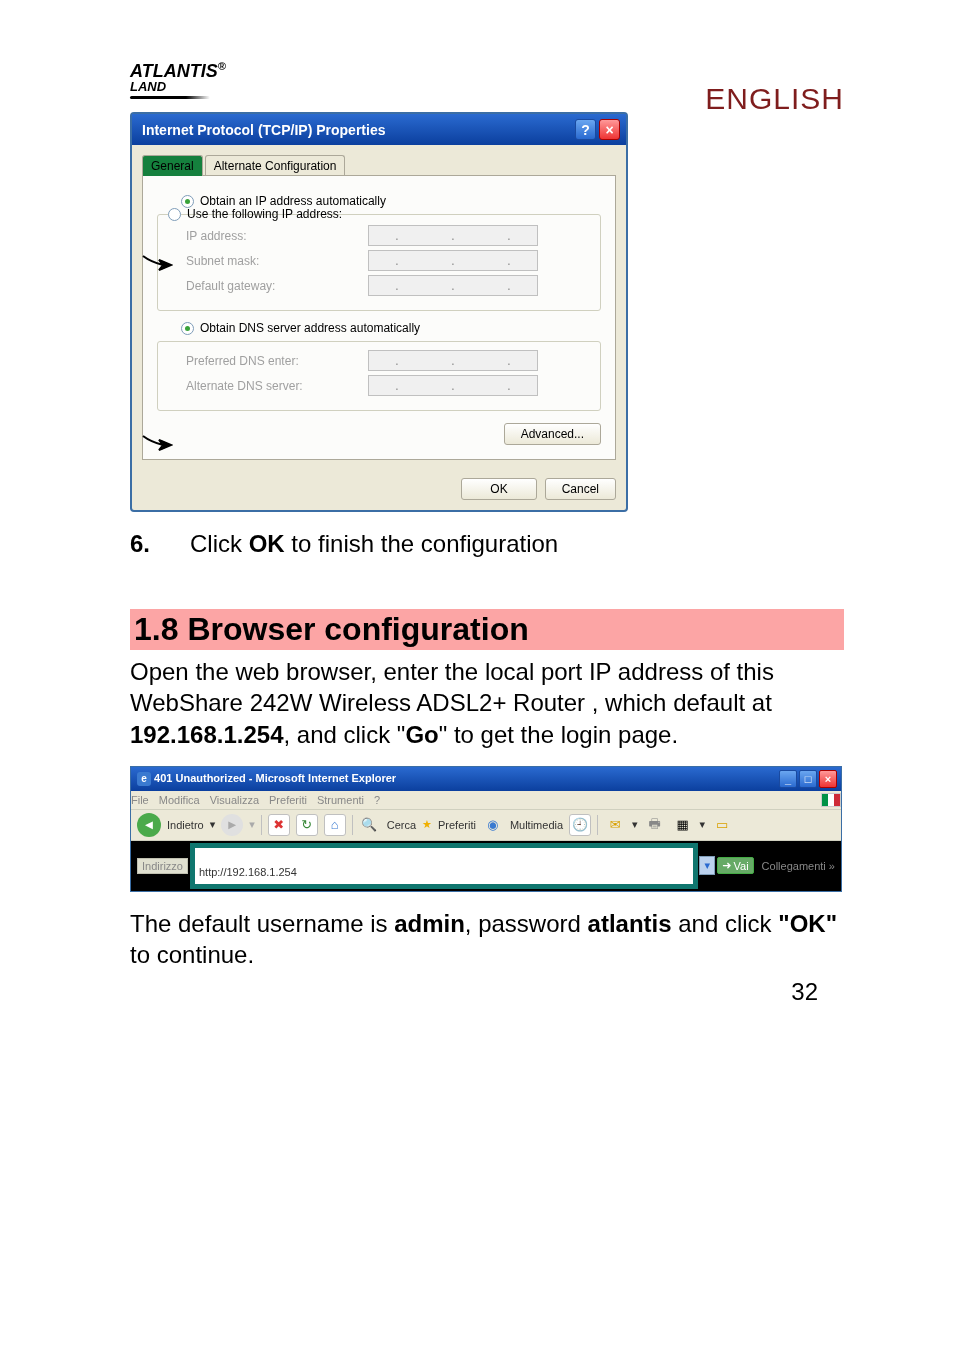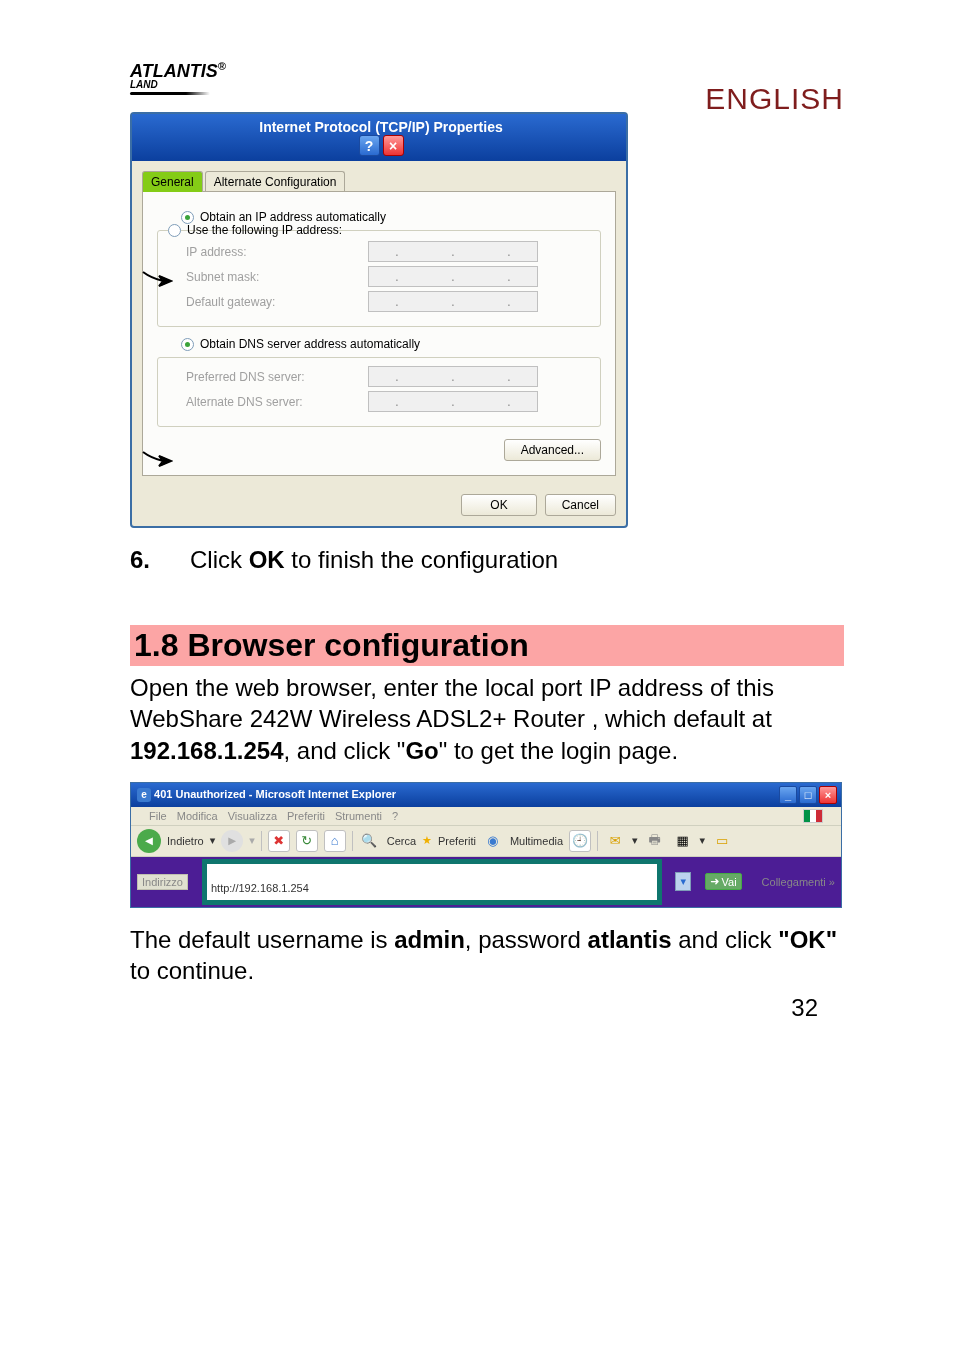--- a/index.html
+++ b/index.html
@@ -11,21 +11,21 @@
     position: relative;
   }
   .logo {
     position: absolute;
     top: 60px;
     left: 130px;
     font-weight: bold;
     font-style: italic;
     font-size: 18px;
   }
-  .logo-sub { font-size: 10px; display:block; margin-top:-3px;font-style:italic; }
+  .logo-sub { font-size: 13px; display:block; margin-top:-3px;font-style:italic; }
   .logo::after {
     content:'';
     display:block;
     width: 80px;
     height: 3px;
     background: linear-gradient(90deg,#000 0 70%, transparent 100%);
     border-radius: 2px;
     margin-top: 2px;
   }
   .english-lbl {
@@ -45,21 +45,21 @@
     font-family: Tahoma, sans-serif;
   }
   .titlebar {
     background: linear-gradient(#2a6ad0,#0b3f9e);
     color: #fff;
     font-weight: bold;
     font-size: 14px;
     padding: 5px 6px 5px 10px;
     display:flex;
     align-items:center;
-    flex-direction:column;
+    justify-content:space-between;
   }
   .titlebar-btns { display:flex; gap:3px; }
   .tbtn {
     width: 21px; height:21px;
     background: linear-gradient(#f99,#e33);
     border:1px solid #a00;
     border-radius:3px;
     color:#fff;
     display:flex; align-items:center; justify-content:center;
     font-size:14px; font-weight:bold;
@@ -69,21 +69,21 @@
   .tabs { display:flex; margin-bottom:-1px; position:relative; }
   .tab {
     background:#ece9d8;
     border:1px solid #aca899;
     border-bottom:none;
     padding:3px 8px;
     font-size:12px;
     border-radius:3px 3px 0 0;
     margin-right:2px;
   }
-  .tab.active { background:#84cc16; position:relative; z-index:2; }
+  .tab.active { background:#15803d; position:relative; z-index:2; }
   .tab-panel {
     background:#fcfcfa;
     border:1px solid #aca899;
     padding: 14px 14px 14px 14px;
     font-size:12px;
     position:relative;
   }
   .infotext { margin-bottom: 14px; }
   .arrow {
     position:absolute;
@@ -163,46 +163,46 @@
     align-items:center;
   }
   .title-icons { display:flex; gap:2px; }
   .tb-small { width:18px; height:18px; border-radius:2px; display:flex; align-items:center; justify-content:center; font-size:11px; font-weight:bold; }
   .tb-min { background:linear-gradient(#6aa6f0,#2a6ad0); border:1px solid #1a4aa0; color:#fff; }
   .tb-max { background:linear-gradient(#6aa6f0,#2a6ad0); border:1px solid #1a4aa0; color:#fff; }
   .tb-close { background:linear-gradient(#f99,#e33); border:1px solid #a00; color:#fff; }
   .br-menu {
     background:#ece9d8;
     border-bottom:1px solid #d0d0bf;
-    padding: 2px 18px;
+    padding: 2px 0;
     display:flex;
     gap:10px;
     color:#888;
     align-items:center;
   }
   .br-menu .flag { margin-left:auto; width:20px; height:14px; background:linear-gradient(90deg,#009246 33%,#fff 33% 66%,#ce2b37 66%); border:1px solid #ccc; }
   .br-toolbar {
     background:#ece9d8;
     border-bottom:1px solid #d0d0bf;
     padding:3px 6px;
     display:flex;
     align-items:center;
     gap:6px;
   }
   .tb-icon { width:22px; height:22px; border:1px solid #c0c0c0; border-radius:3px; display:flex; align-items:center; justify-content:center; font-size:13px; background:#fff; }
   .tb-back { background:#4baa4b; color:#fff; border-radius:50%; border:none; width:24px; height:24px; }
   .tb-fwd { background:#e0e0e0; color:#aaa; border-radius:50%; border:none; width:22px; height:22px; }
   .tb-sep { width:1px; height:20px; background:#c0c0c0; }
   .tb-text { color:#333; font-size:11px; }
   .br-address {
-    background:#4c1d95;
+    background:#000000;
     padding:2px 6px;
     display:flex;
     align-items:center;
-    gap:14px;
+    gap:2px;
   }
   .addr-lbl { background:#e0e0d0; border:1px solid #c0c0b0; padding:1px 4px; color:#888; }
   .addr-input { flex:1; background:#fff; border:5px solid #0f766e; padding:18px 4px; color:#333; height:19px; }
   .vai-btn { background:#6a6; color:#fff; border:1px solid #4a4; padding:1px 4px; border-radius:2px; display:flex; align-items:center; gap:2px; }
   .coll { color:#888; padding-left:6px; }
   .page-num { position:absolute; bottom:20px; right:136px; font-size:24px; }
   .dropdown-arrow { background:#bcd2ee; border:1px solid #7f9db9; width:16px; height:19px; display:flex; align-items:center; justify-content:center; color:#2a6ad0; margin-left:-1px; }
   .star { color:#f0b000; }
 </style>
 </head>
@@ -277,21 +277,21 @@
             <path d="M30 11 L20 6 L22 11 L20 16 Z" fill="#000"></path>
           </svg>
       </div>
 
       <div class="radio-row" style="margin-left:24px;">
         <div class="radio checked"></div>
         <span>Obtain DNS server address automatically</span>
       </div>
       <div class="fieldset">
         <div class="form-row">
-          <span class="form-label">Preferred DNS server:</span>
+          <span class="form-label">Preferred DNS enter:</span>
           <div class="ip-input">
               <span>.</span>
               <span>.</span>
               <span>.</span>
             </div>
         </div>
         <div class="form-row">
           <span class="form-label">Alternate DNS server:</span>
           <div class="ip-input">
               <span>.</span>

